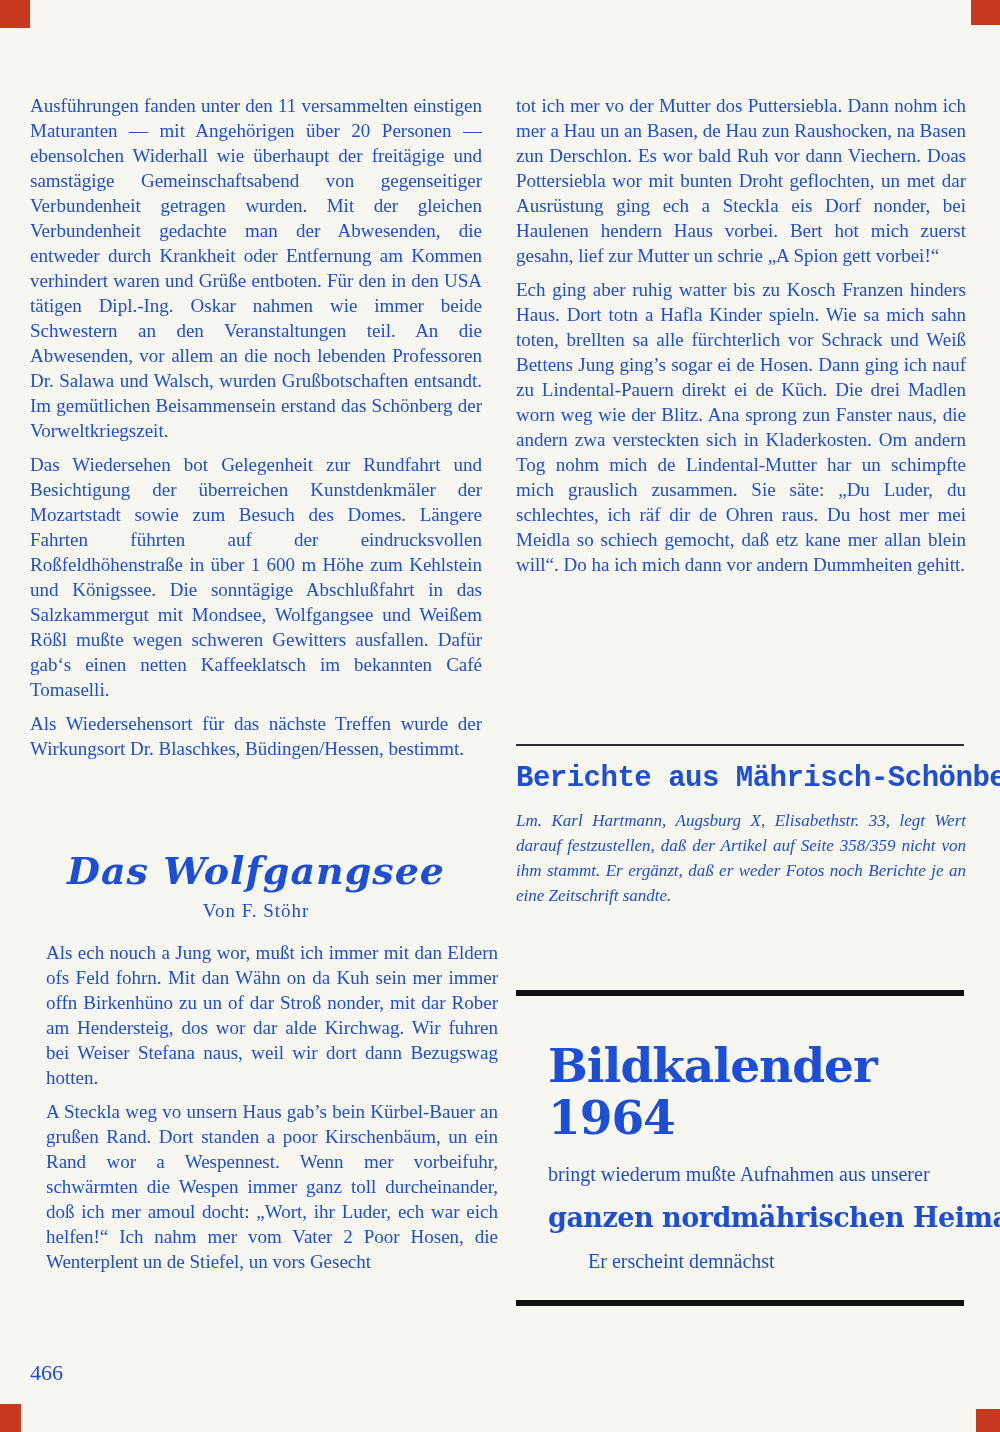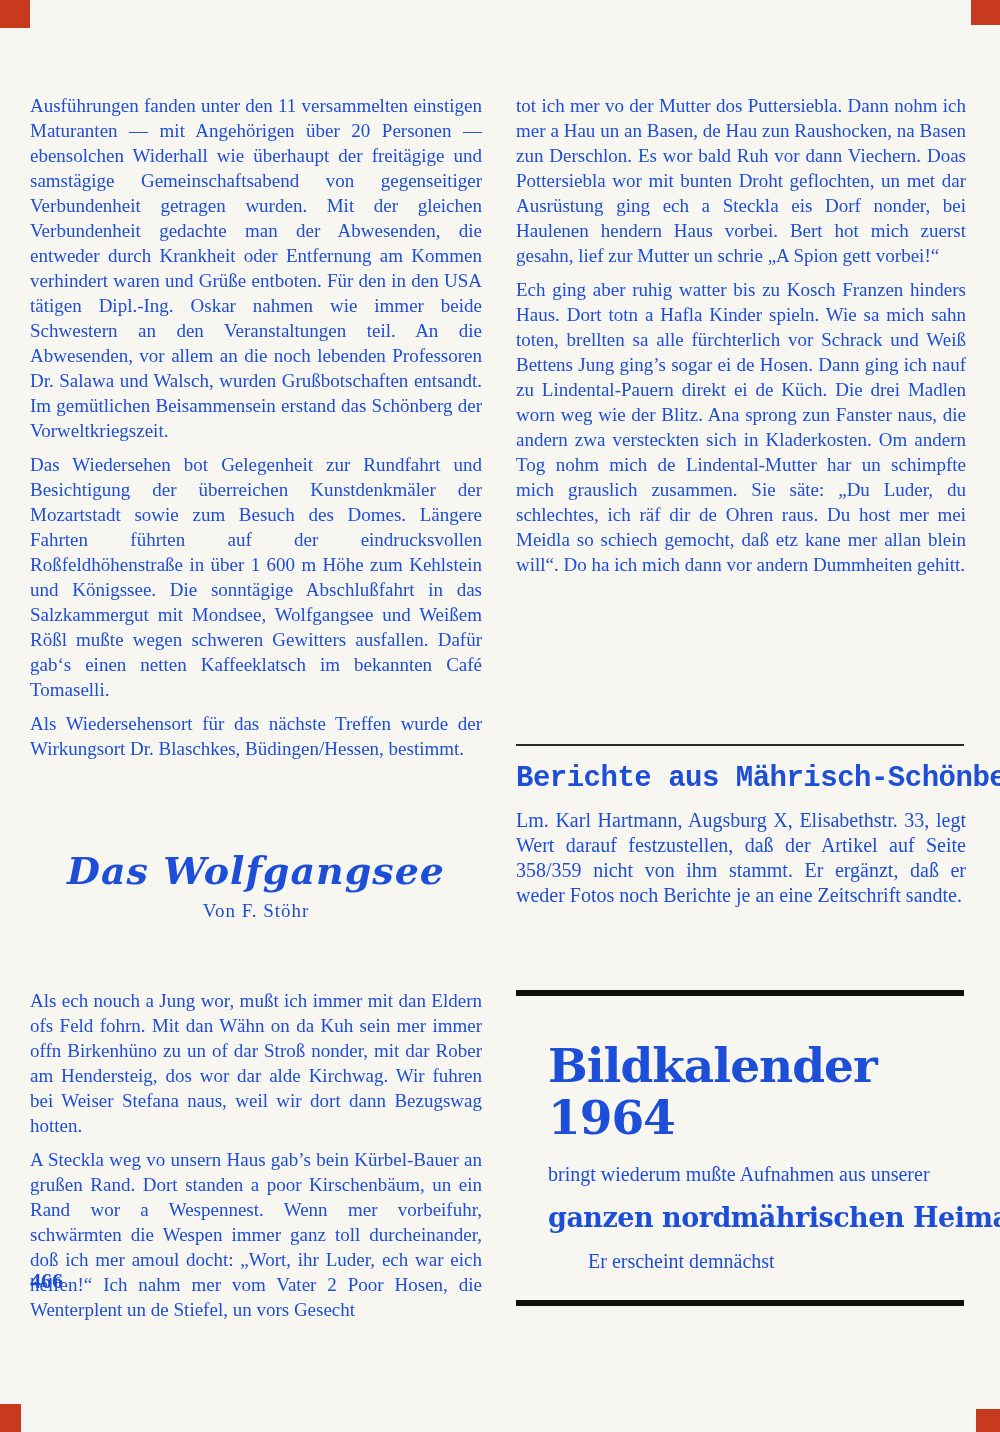--- a/index.html
+++ b/index.html
@@ -19,21 +19,21 @@
     font-size: 19px;
     line-height: 25px;
     text-align: justify;
     hyphens: auto;
     -webkit-hyphens: auto;
   }
   .textcol p { margin-bottom: 9px; }
   .textcol p:last-child { margin-bottom: 0; }
 
   #left-top    { left: 30px;  top: 93px;  width: 452px; }
-  #left-bottom { left: 30px;  top: 940px; width: 452px; margin-top: 48px; }
+  #left-bottom { left: 46px;  top: 940px; width: 452px; }
   #right-story { left: 516px; top: 93px;  width: 450px; }
 
   .story-head { position: absolute; left: 30px; top: 850px; width: 452px; text-align: center; }
   .story-title {
     font-family: "DejaVu Serif", serif;
     font-style: italic;
     font-weight: bold;
     font-size: 38px;
     line-height: 42px;
     letter-spacing: 1px;
@@ -50,21 +50,21 @@
   .berichte-title {
     font-family: Liberation Mono, monospace;
     font-weight: bold;
     font-size: 29px;
     line-height: 34px;
     letter-spacing: -0.5px;
     margin-bottom: 12px;
     white-space: nowrap;
     text-align: center;
   }
-  .berichte-body { font-size: 20px; line-height: 25px; text-align: justify; hyphens: auto; }
+  .berichte-body { font-size: 17px; line-height: 25px; text-align: justify; hyphens: auto; font-style: italic; }
 
   .ad-rule { position: absolute; left: 516px; width: 448px; height: 6px; background: #111; }
   .ad-rule-top { top: 990px; }
   .ad-rule-bottom { top: 1300px; }
   .ad-content { position: absolute; left: 548px; top: 1030px; width: 400px; }
   .ad-kicker {
     font-family: "Liberation Sans", sans-serif;
     font-weight: bold;
     font-size: 23px;
     letter-spacing: 11px;
@@ -84,22 +84,22 @@
     font-size: 27px;
     line-height: 32px;
     margin-top: 14px;
     letter-spacing: -0.5px;
     white-space: nowrap;
   }
   .ad-footer { font-size: 20px; margin-top: 16px; margin-left: 40px; }
 
   .page-number {
     position: absolute;
-    left: 30px; top: 1268px;
-    font-weight: bold;
+    left: 30px; top: 1360px;
+    font-weight: normal;
     font-size: 22px;
   }
 
   .crop-mark { position: absolute; background: #c83a20; }
   .crop-tl { left: 0;    top: 0;       width: 30px; height: 28px; }
   .crop-tr { left: 971px; top: 0;      width: 29px; height: 25px; }
   .crop-bl { left: 0;    top: 1404px;  width: 21px; height: 28px; }
   .crop-br { left: 976px; top: 1409px; width: 24px; height: 23px; }
 </style>
 </head>

